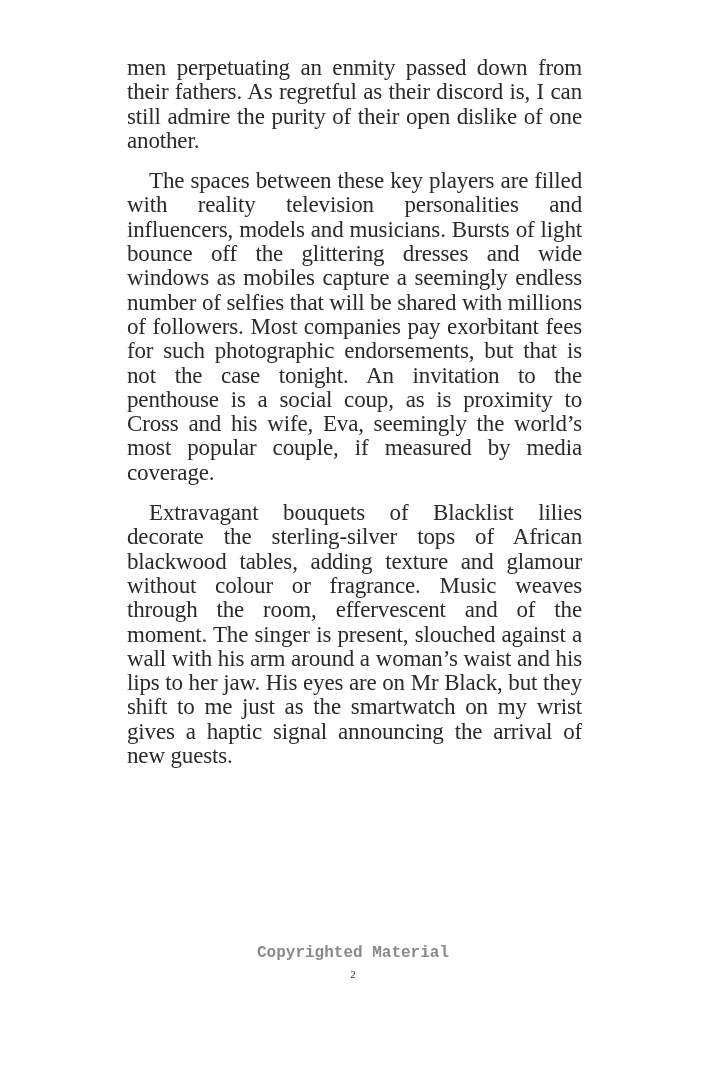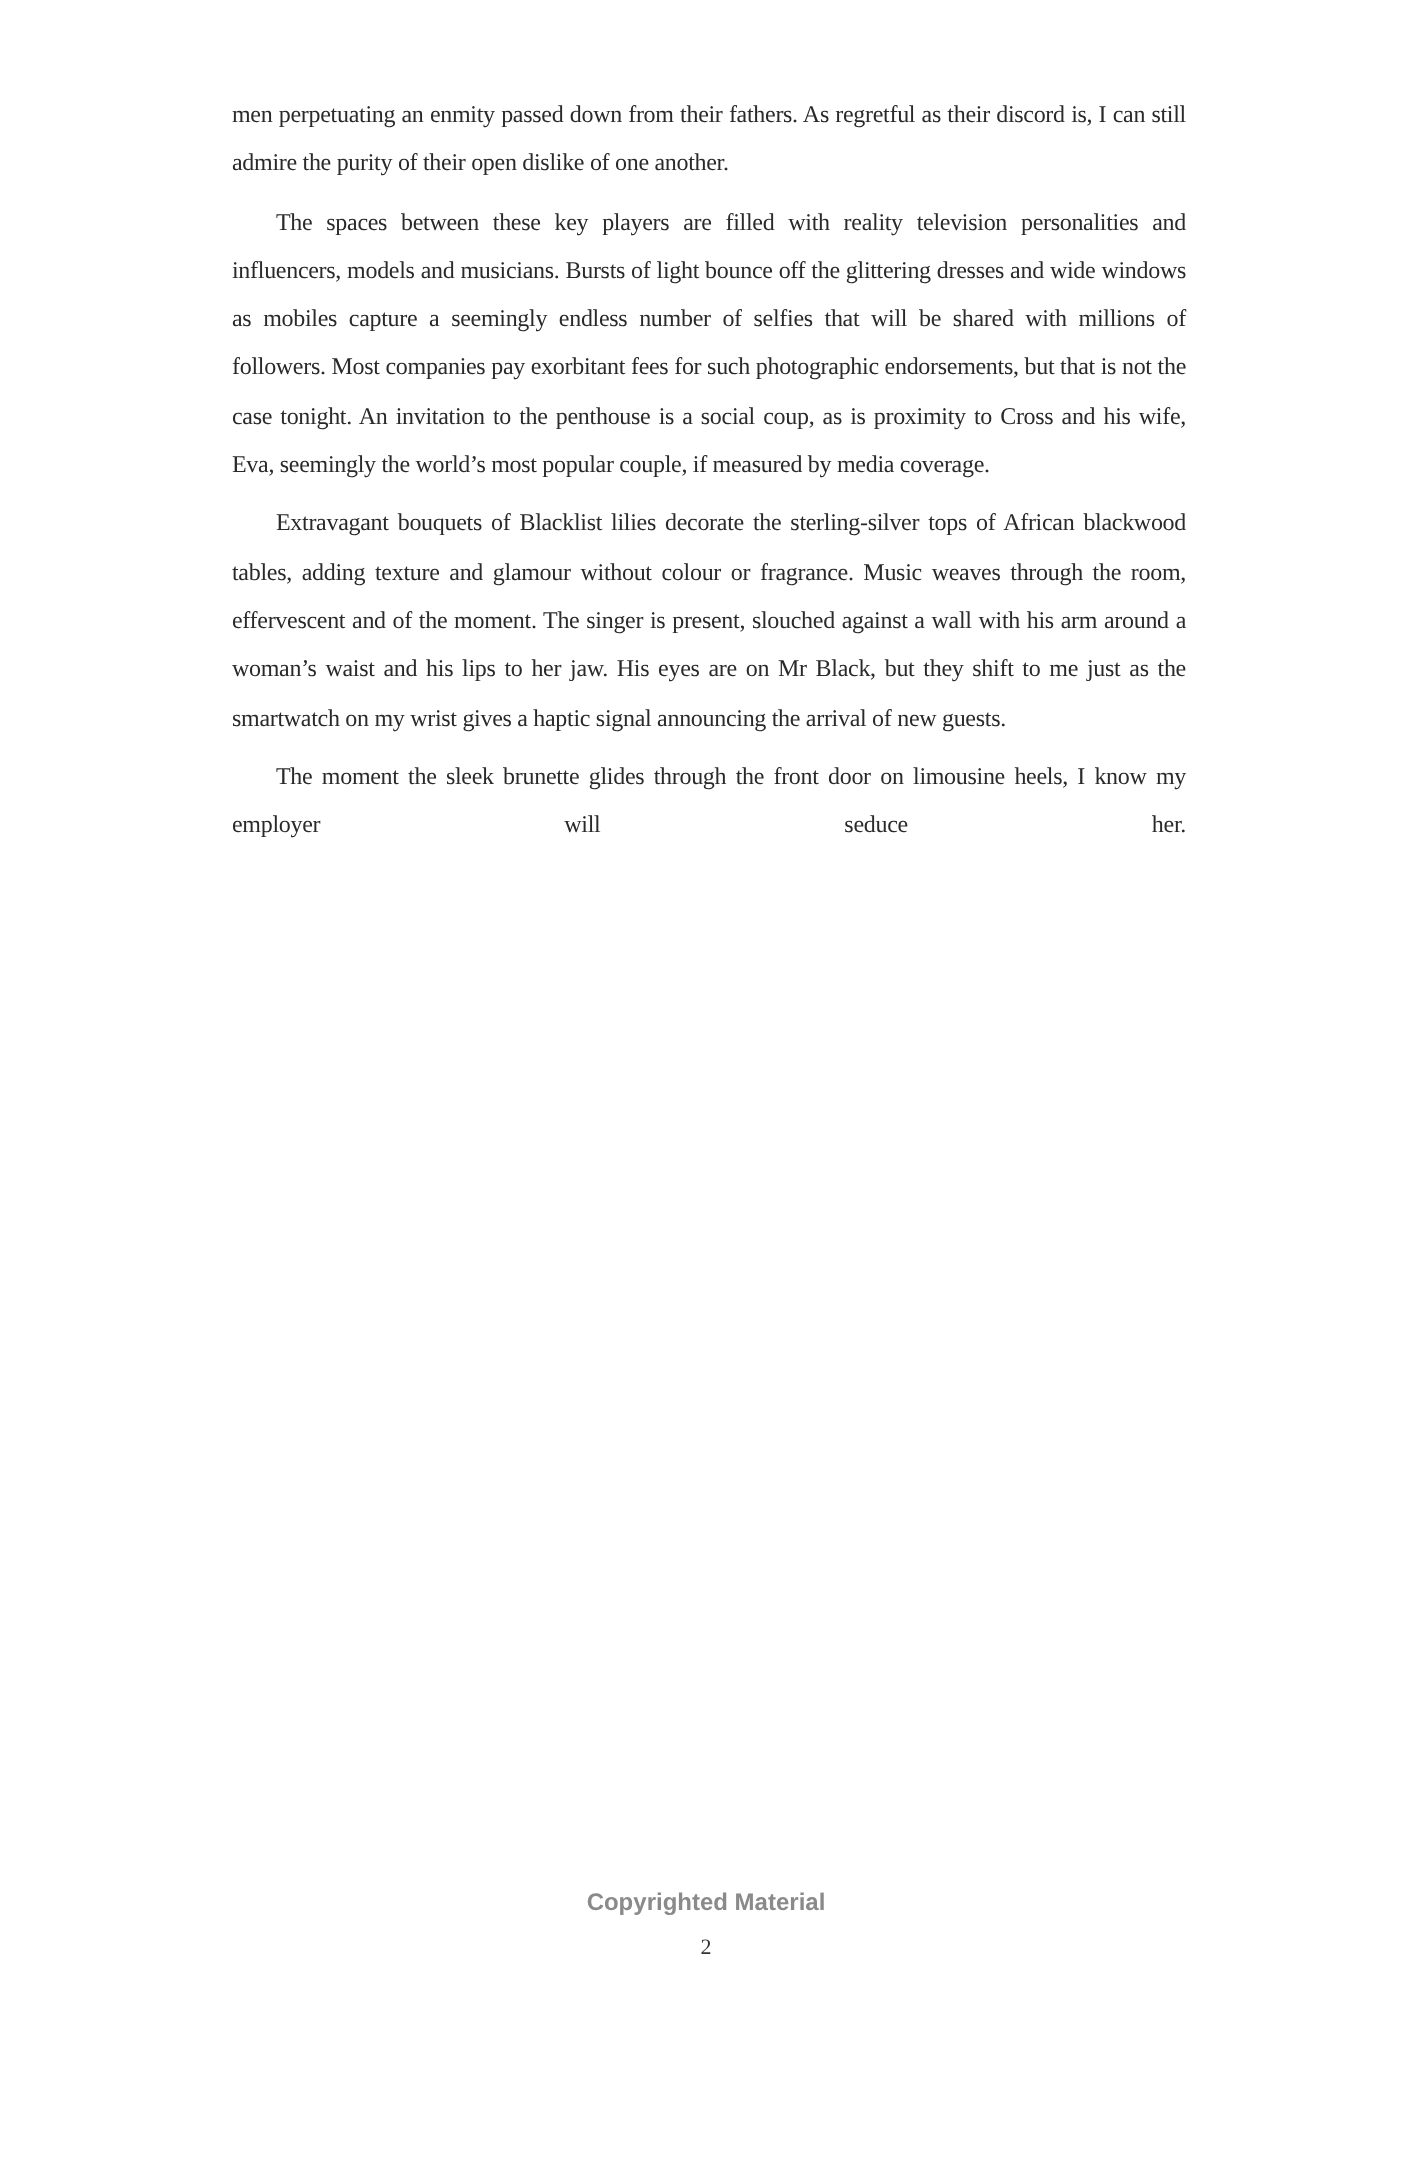--- a/index.html
+++ b/index.html
@@ -13,62 +13,61 @@
       position: relative;
       overflow: hidden;
     }
     .page {
       position: absolute;
       left: 111px;
       top: 40px;
       width: 487px;
     }
     .para {
-      margin: 5px;
+      margin: 16px;
       font-family: "Liberation Serif", "DejaVu Serif", serif;
-      font-size: 12px;
+      font-size: 23px;
       line-height: 24.3px;
       color: #2a2a2a;
       text-align: justify;
       text-indent: 0;
       hyphens: manual;
       letter-spacing: -0.15px;
     }
     .para.indent {
       text-indent: 22px;
     }
     .para.last-line-justify {
       text-align-last: justify;
     }
     .footer-watermark {
       position: absolute;
       left: 0;
       width: 706px;
       top: 944px;
       text-align: center;
-      font-family: Liberation Sans, sans-serif;
+      font-family: Liberation Mono, monospace;
       font-weight: bold;
-      font-size: 12px;
+      font-size: 16px;
       color: #8a8a8a;
     }
     .page-number {
       position: absolute;
       left: 0;
       width: 706px;
       top: 968px;
       text-align: center;
       font-family: "Liberation Serif", "DejaVu Serif", serif;
       font-size: 11px;
       color: #333333;
     }
   </style>
 </head>
 <body>
 
 <div class="page">
   <p class="para">men perpetuating an enmity passed down from their fathers. As regretful as their discord is, I can still admire the purity of their open dislike of one another.</p>
   <p class="para indent">The spaces between these key players are filled with reality television personalities and influencers, models and musicians. Bursts of light bounce off the glittering dresses and wide windows as mobiles capture a seemingly endless number of selfies that will be shared with millions of followers. Most companies pay exorbitant fees for such photographic endorse­ments, but that is not the case tonight. An invitation to the penthouse is a social coup, as is proximity to Cross and his wife, Eva, seemingly the world’s most popular couple, if measured by media coverage.</p>
   <p class="para indent">Extravagant bouquets of Blacklist lilies decorate the sterling-silver tops of African blackwood tables, adding texture and glamour without colour or fragrance. Music weaves through the room, effervescent and of the moment. The singer is present, slouched against a wall with his arm around a wom­an’s waist and his lips to her jaw. His eyes are on Mr Black, but they shift to me just as the smartwatch on my wrist gives a haptic signal announcing the arrival of new guests.</p>
-  <p class="para indent last-line-justify">The moment the sleek brunette glides through the front door on limousine heels, I know my employer will seduce her.</p>
 </div>
 
 <div class="footer-watermark">Copyrighted Material</div>
 <div class="page-number">2</div>
 
 </body></html>

